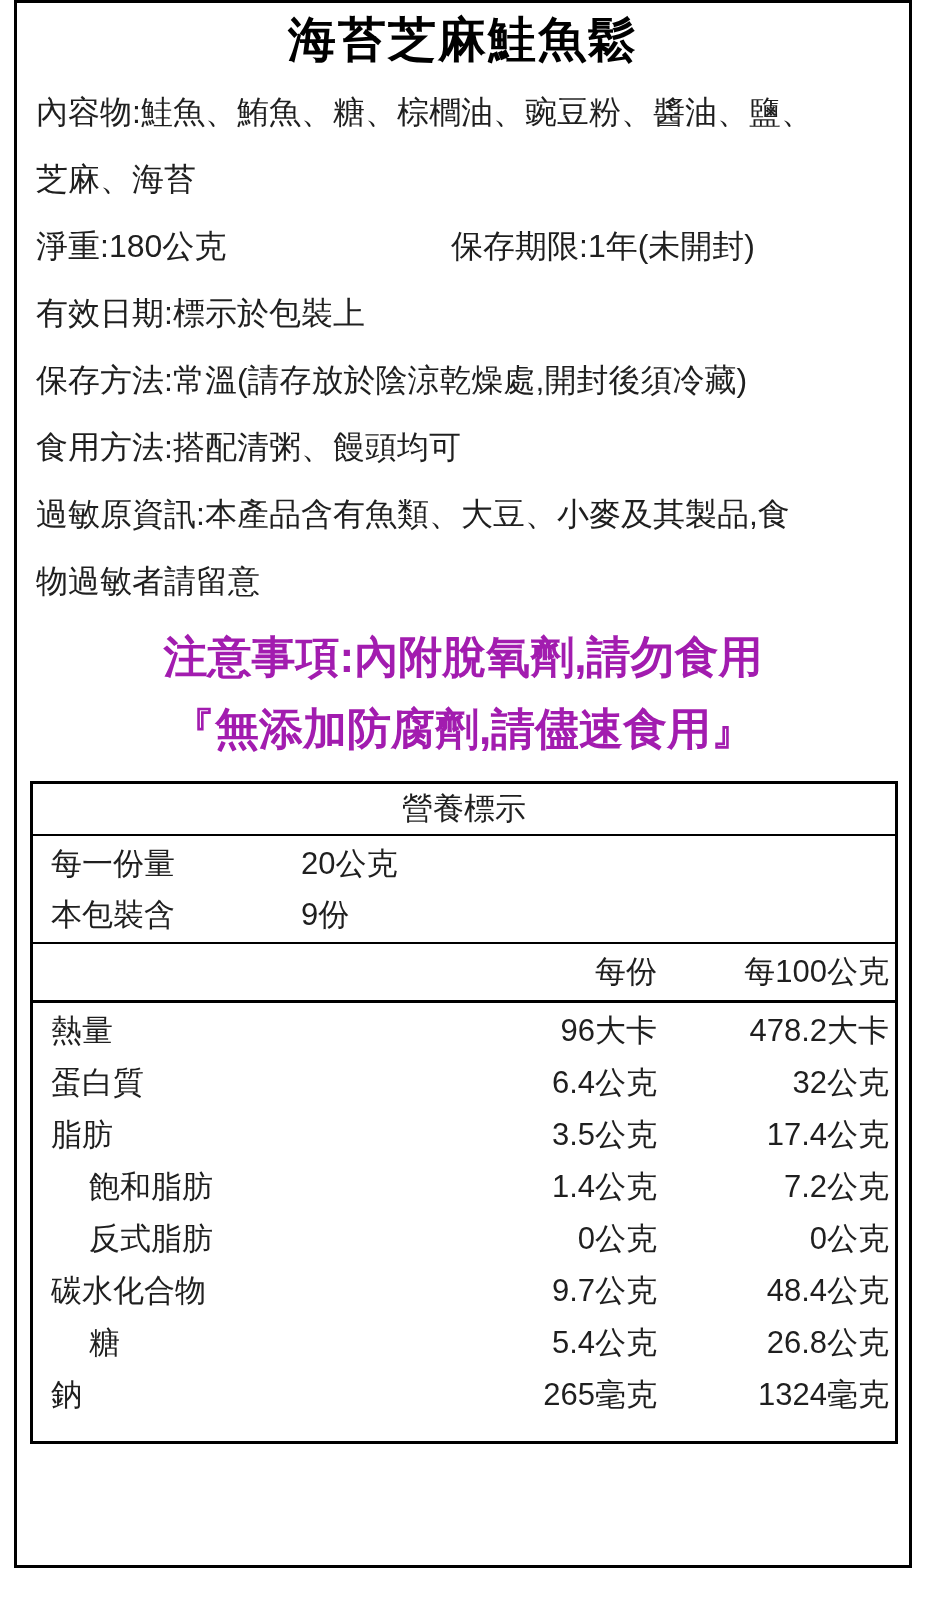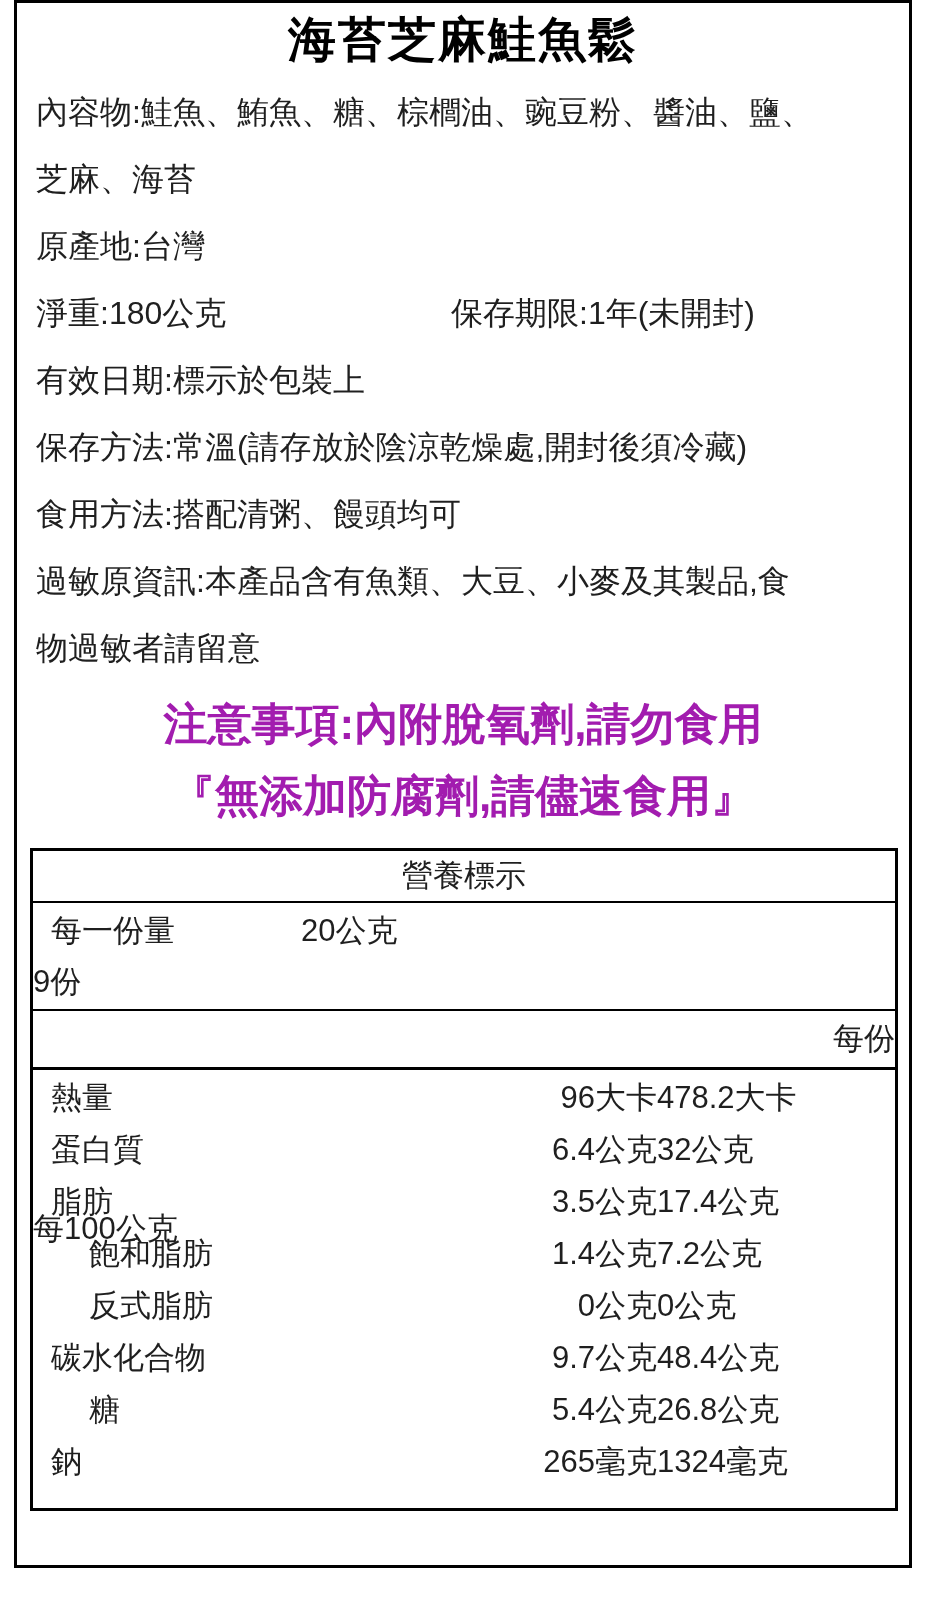--- a/index.html
+++ b/index.html
@@ -70,45 +70,43 @@
     white-space: nowrap;
   }
   .nt-serving-section { border-bottom: 2px solid #000000; padding: 2px 0; }
   .nt-slabel { padding-left: 18px; width: 250px; flex: 0 0 auto; }
   .nt-svalue { flex: 1; }
   .nt-colhead {
     height: 56px;
     line-height: 56px;
     display: flex;
     border-bottom: 3px solid #000000;
-    flex-direction: column;
   }
   .nt-row {
     height: 52px;
     line-height: 52px;
     display: flex;
     white-space: nowrap;
   }
   .nt-body { padding: 2px 0 20px 0; }
   .nt-label { flex: 1; padding-left: 18px; }
   .nt-label.indent { padding-left: 56px; }
   .nt-c2 { flex: 0 0 190px; text-align: right; }
-  .nt-c3 { flex: 0 0 232px; text-align: left; padding-right: 6px; }
+  .nt-c3 { flex: 0 0 232px; text-align: right; padding-right: 6px; }
 </style>
 </head>
 <body>
 
 <div class="page">
 
   <div class="title">海苔芝麻鮭魚鬆</div>
 
   <div class="info">
     <div class="iline">內容物:鮭魚、鮪魚、糖、棕櫚油、豌豆粉、醬油、鹽、</div>
     <div class="iline">芝麻、海苔</div>
-    <div class="iline">原產地:台灣</div>
     <div class="iline">
       <span>淨重:180公克</span>
       <span class="right">保存期限:1年(未開封)</span>
     </div>
     <div class="iline">有效日期:標示於包裝上</div>
     <div class="iline">保存方法:常溫(請存放於陰涼乾燥處,開封後須冷藏)</div>
     <div class="iline">食用方法:搭配清粥、饅頭均可</div>
     <div class="iline">過敏原資訊:本產品含有魚類、大豆、小麥及其製品,食</div>
     <div class="iline">物過敏者請留意</div>
   </div>
@@ -120,20 +118,21 @@
 
   <div class="ntable">
     <div class="nt-title">營養標示</div>
 
     <div class="nt-serving-section">
       <div class="nt-srow">
         <span class="nt-slabel">每一份量</span>
         <span class="nt-svalue">20公克</span>
       </div>
       <div class="nt-srow">
+        <span class="nt-slabel">本包裝含</span>
         <span class="nt-svalue">9份</span>
       </div>
     </div>
 
     <div class="nt-colhead">
       <span class="nt-label"></span>
       <span class="nt-c2">每份</span>
       <span class="nt-c3">每100公克</span>
     </div>
 

